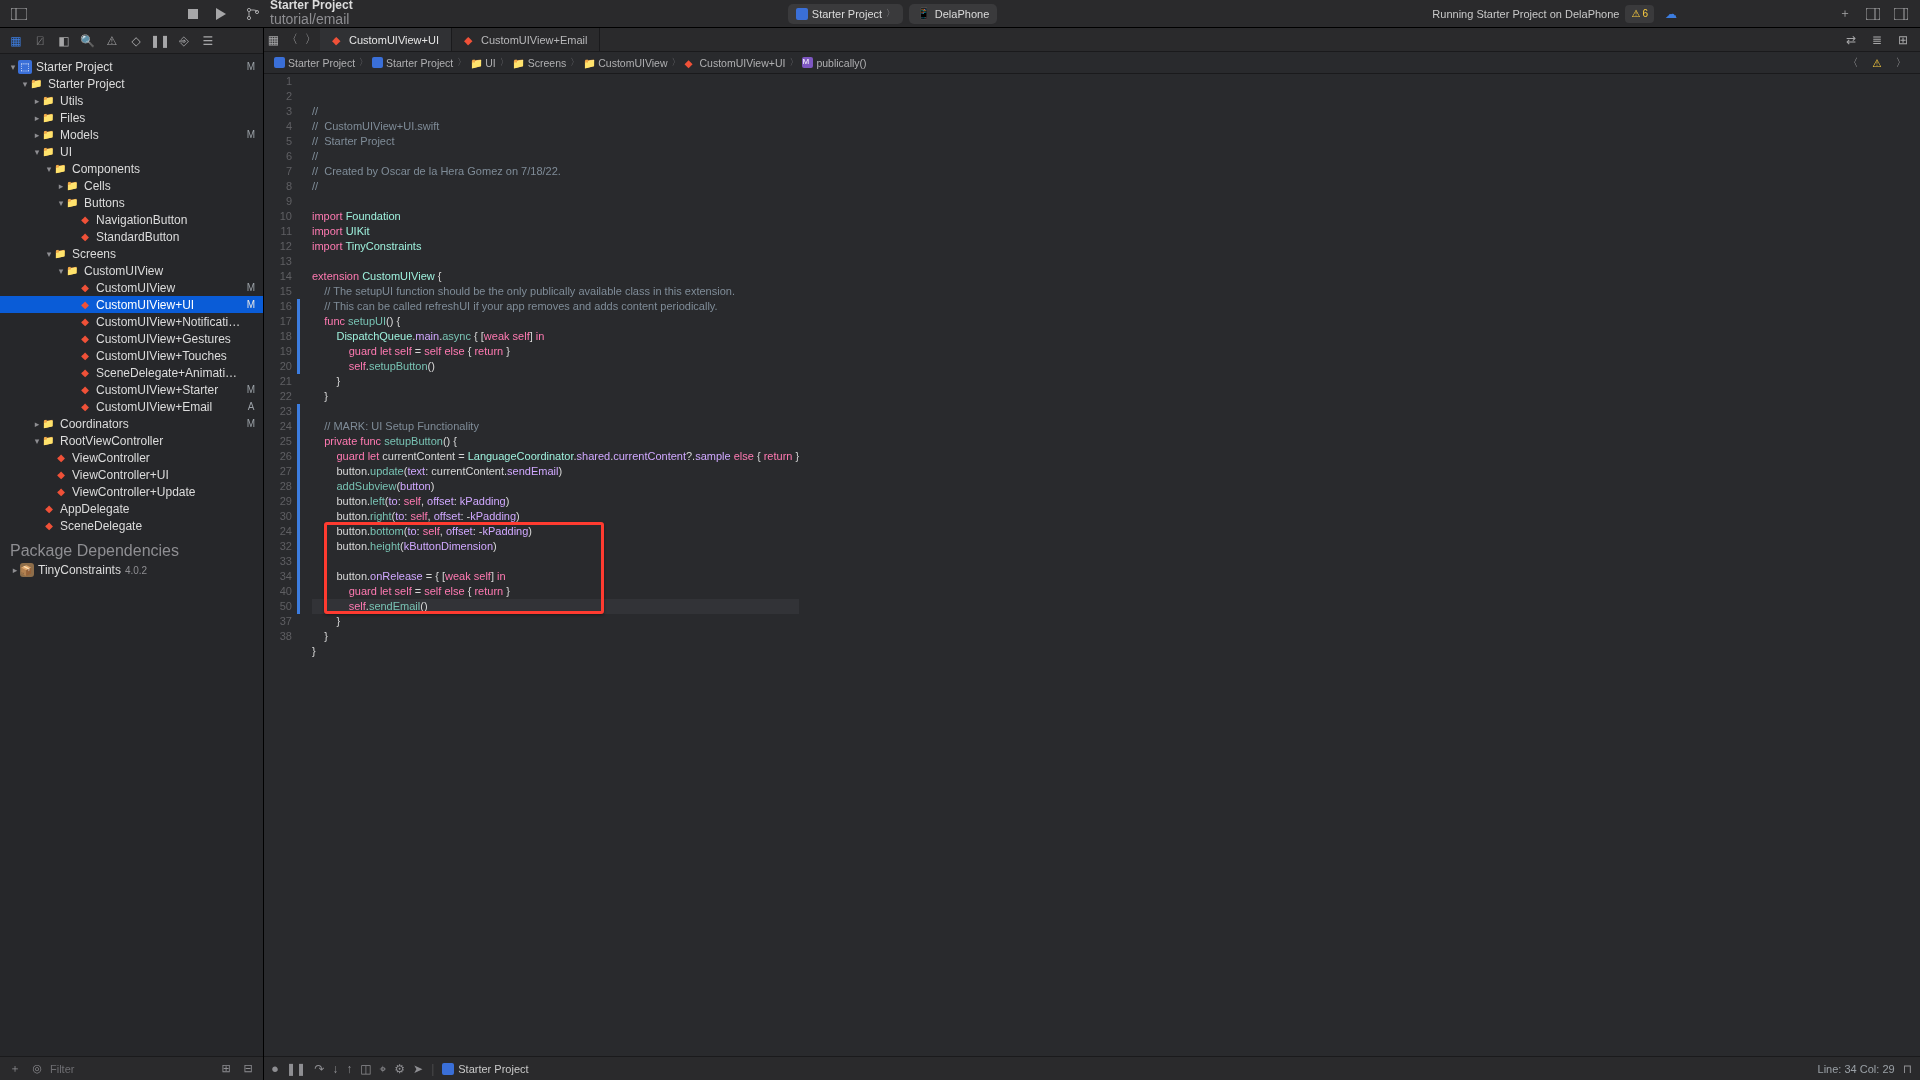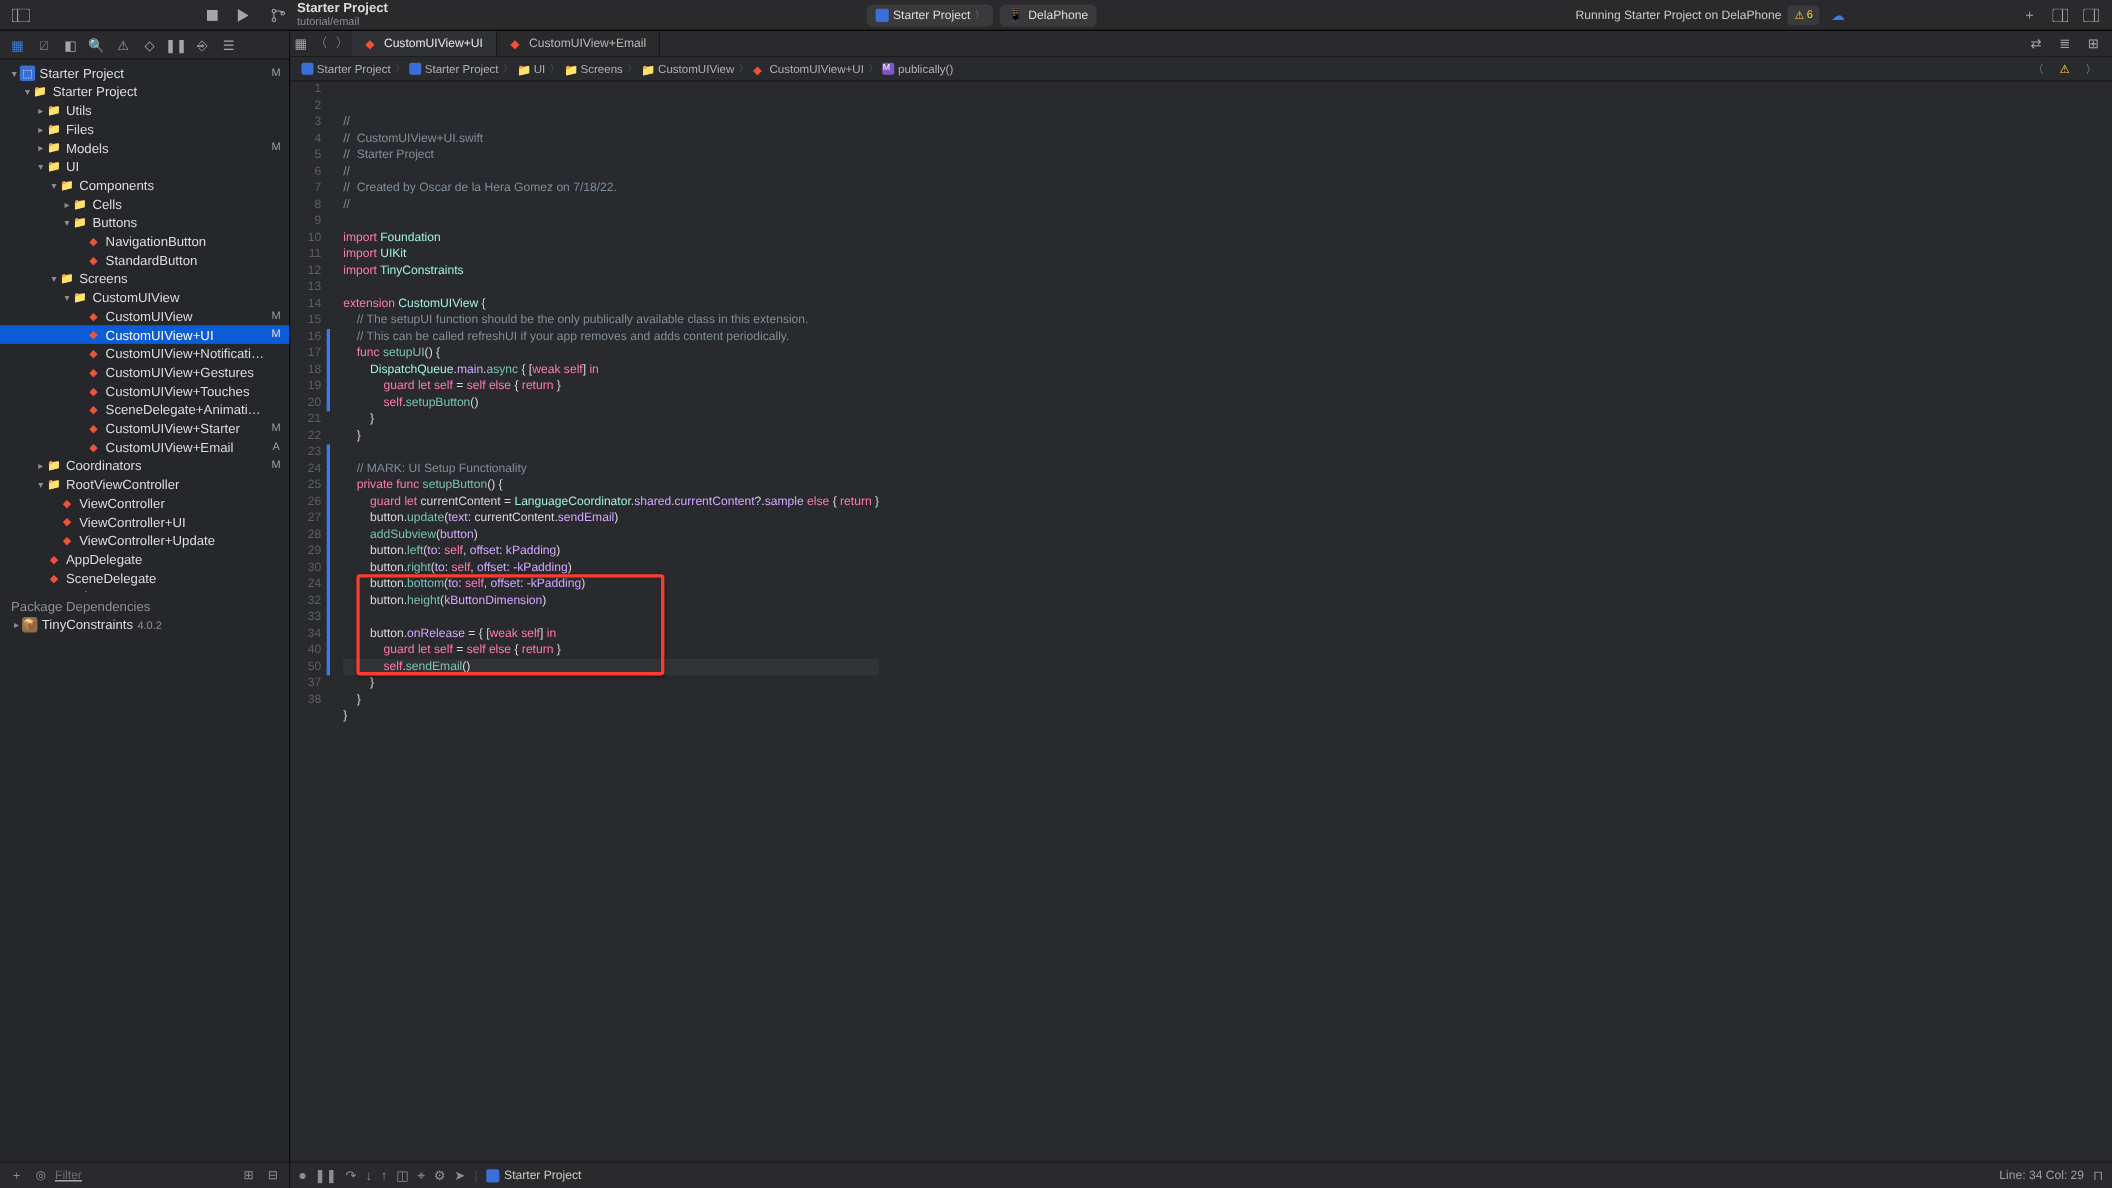--- a/index.html
+++ b/index.html
@@ -2,21 +2,21 @@
 <html><head>
 <meta charset="utf-8">
 <style>
 * { margin: 0; padding: 0; box-sizing: border-box; font-family: -apple-system, "SF Pro Text", "Helvetica Neue", Arial, sans-serif; }
 html, body { width: 100%; height: 100%; background: #1f1f21; color: #dcdcdc; font-size: 12px; overflow: hidden; }
 
 .toolbar { height: 28px; background: #2a2a2c; display: flex; align-items: center; padding: 0 8px; gap: 6px; border-bottom: 1px solid #000; }
 .toolbar .spacer { flex: 1; }
 .tb-btn { width: 22px; height: 22px; display: flex; align-items: center; justify-content: center; border-radius: 4px; color: #a6a6a8; cursor: pointer; }
 .title-block { display: flex; flex-direction: column; line-height: 1.1; color: #dcdcdc; }
-.title-block .sub { font-size: 10px; color: #8e8e92; }
+.title-block .sub { font-size: 14px; color: #8e8e92; }
 .scheme-pill, .device-pill, .status-pill { background: #3a3a3c; height: 20px; border-radius: 5px; padding: 0 8px; display: flex; align-items: center; gap: 4px; color: #dcdcdc; font-size: 11px; }
 .status-text { color: #c9c9c9; font-size: 11px; }
 .warn-badge { background: #3a3a3c; color: #ffcf3f; padding: 0 6px; height: 18px; border-radius: 4px; display: flex; align-items: center; gap: 2px; font-size: 10px; }
 
 .nav-toolbar { height: 26px; background: #2a2a2c; display: flex; align-items: center; padding: 0 6px; gap: 4px; border-bottom: 1px solid #1a1a1c; }
 .nav-toolbar .tb-btn { width: 20px; height: 20px; font-size: 12px; }
 
 .main { display: flex; height: calc(100% - 28px); }
 .sidebar { width: 264px; background: #26272a; display: flex; flex-direction: column; border-right: 1px solid #000; }
 .tree { flex: 1; overflow: auto; padding-top: 4px; }
@@ -26,25 +26,25 @@
 .tree-row.selected .disclosure { color: #fff; }
 .tree-row .ticon { width: 14px; height: 14px; margin-right: 4px; display: inline-flex; align-items: center; justify-content: center; font-size: 10px; border-radius: 2px; }
 .ticon.proj { background: #3a6fd8; color: #fff; }
 .ticon.folder { color: #7aa7ff; }
 .ticon.swift { color: #f05138; }
 .ticon.xib { color: #48a0f8; }
 .ticon.pkg { background: #8e6e4a; color: #fff; border-radius: 3px; }
 .tree-row .label { flex: 1; white-space: nowrap; overflow: hidden; text-overflow: ellipsis; }
 .tree-row .badge { font-size: 10px; color: #9aa0a6; margin-left: 4px; width: 12px; text-align: center; }
 .tree-row.selected .badge { color: #e6e6e6; }
-.section-label { font-size: 12px; color: #8e8e92; padding: 6px 10px 2px 10px; }
+.section-label { font-size: 16px; color: #8e8e92; padding: 6px 10px 2px 10px; }
 .pkg-version { color: #8e8e92; font-size: 10px; margin-left: 4px; }
 
 .filterbar { height: 24px; background: #2a2a2c; border-top: 1px solid #1a1a1c; display: flex; align-items: center; padding: 0 6px; gap: 4px; }
-.filterbar input { flex: 1; background: transparent; border: none; color: #dcdcdc; font-size: 11px; outline: none; text-decoration: underline; }
+.filterbar input { flex: 1; background: transparent; border: none; color: #dcdcdc; font-size: 11px; outline: none; }
 .filterbar input::placeholder { color: #6e6e72; }
 .mini-btn { width: 18px; height: 18px; color: #8e8e92; display: flex; align-items: center; justify-content: center; border-radius: 3px; cursor: pointer; font-size: 11px; }
 
 .editor-area { flex: 1; display: flex; flex-direction: column; background: #292a2d; min-width: 0; }
 .tabbar { height: 24px; display: flex; background: #2a2a2c; border-bottom: 1px solid #1a1a1c; }
 .tabbar .tabnav { width: 56px; display: flex; align-items: center; justify-content: space-around; }
 .tabbar .tab { display: flex; align-items: center; gap: 5px; padding: 0 12px; border-right: 1px solid #1a1a1c; color: #b8b8ba; font-size: 11px; cursor: pointer; }
 .tabbar .tab.active { background: #303134; color: #e6e6e6; }
 .tabbar .tab .ticon { width: 12px; height: 12px; }
 .tabbar .right-tools { margin-left: auto; display: flex; align-items: center; padding-right: 6px; gap: 4px; }

